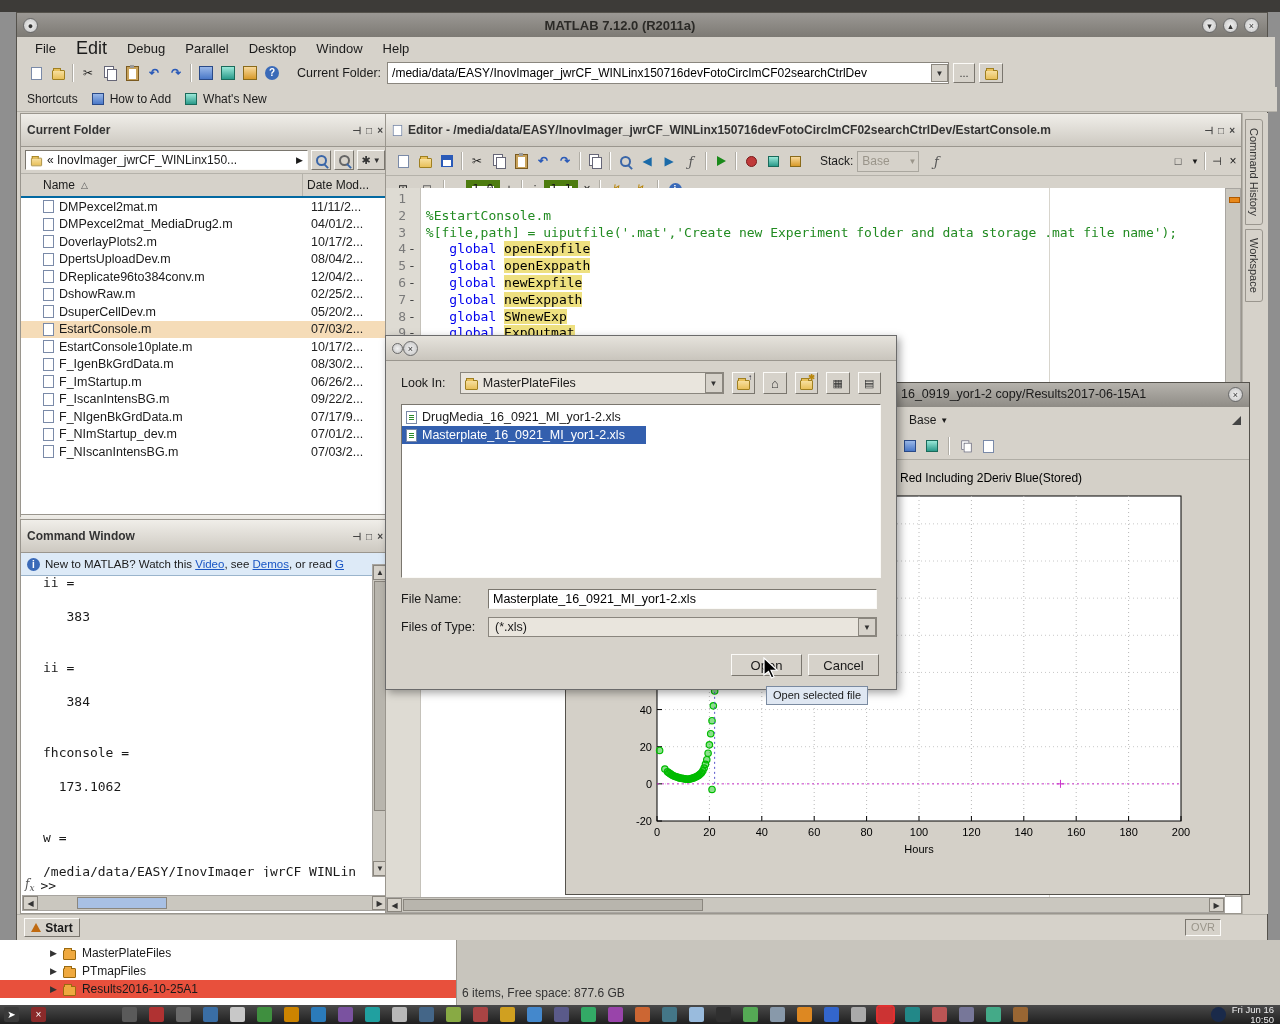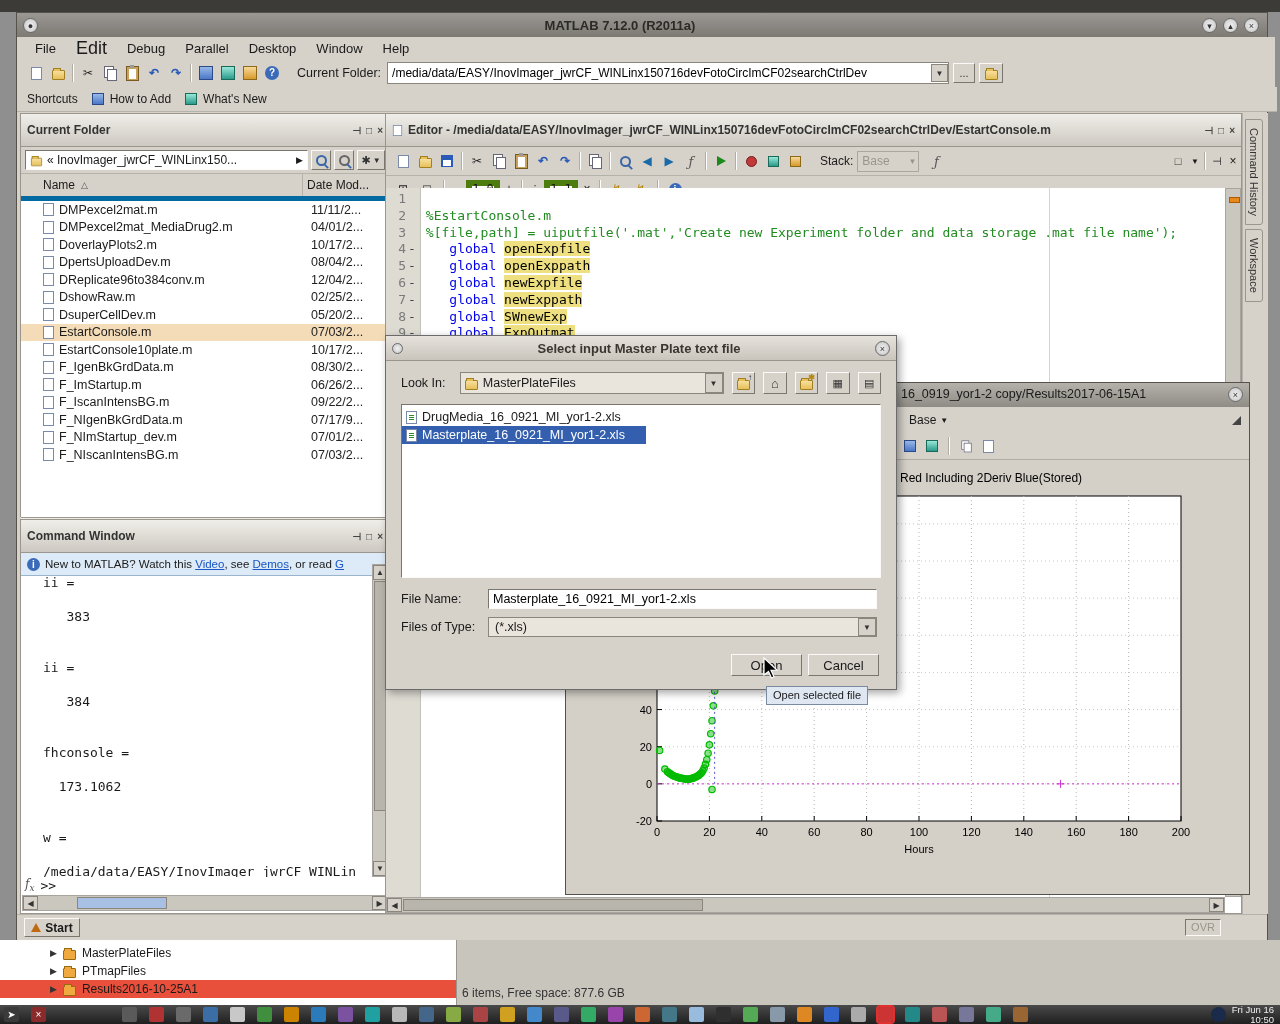--- a/index.html
+++ b/index.html
@@ -165,21 +165,21 @@
         <span class="mag"></span>
       </div>
     <div class="btn3d glyphbtn" style="width:20px;height:20px">
         <span class="mag" style="border-color:#666"></span>
       </div>
     <div class="btn3d glyphbtn" style="width:28px;height:20px;gap:2px">
         <span>✱</span>
         <span style="font-size:8px">▼</span>
       </div>
   </div>
-  <div class="flex" style="height:22px;background:#d6d2ca;border-bottom:5px solid #0369a1;font-size:12px">
+  <div class="flex" style="height:22px;background:#d6d2ca;border-bottom:2px solid #0369a1;font-size:12px">
     <div class="flex" style="flex:1;padding-left:22px;border-right:1px solid #b5b2aa;height:100%;gap:6px">
       <span>Name</span>
       <span style="font-size:9px;color:#555">△</span>
     </div>
     <div class="flex" style="width:82px;padding-left:4px;height:100%">
       <span>Date Mod...</span>
     </div>
   </div>
   <div id="cf-list" style="height:316px;overflow:hidden;background:#fff">
       <div class="cfrow">
@@ -599,21 +599,20 @@
       <polyline points="91,400.85714285714283 615,400.85714285714283" fill="none" stroke="#cc33cc" stroke-dasharray="2,3" stroke-width="1"></polyline>
       <line x1="490.48" y1="400.85714285714283" x2="498.48" y2="400.85714285714283" stroke="#cc33cc"></line>
       <line x1="494.48" y1="396.85714285714283" x2="494.48" y2="404.85714285714283" stroke="#cc33cc"></line>
       <polyline points="148.64,400.85714285714283 148.64,113" fill="none" stroke="#5555cc" stroke-dasharray="2,3" stroke-width="1"></polyline>
     </svg>
 </div>
 
 <div class="abs" style="left:385px;top:335px;width:512px;height:355px;background:#d6d2ca;border:1px solid #6b6b6b;box-shadow:3px 3px 8px rgba(0,0,0,.35);box-sizing:border-box;z-index:3">
   <div class="abs flex" style="left:0;top:0;right:0;height:24px;background:linear-gradient(#e6e3dc,#c9c5bd);border-bottom:1px solid #9a968e">
     <span class="circlebtn" style="margin-left:6px;width:11px;height:11px;line-height:11px"></span>
-    <span style="flex:1;text-align:center;font-weight:bold;font-size:13px;color:#3a3630">Select input Master Plate text file</span>
     <div class="circlebtn" style="margin-right:6px">×</div>
   </div>
 
   <div class="abs flex" style="left:15px;top:36px;right:15px;height:22px;gap:8px">
     <span style="font-size:12.5px;width:52px">Look In:</span>
     <div class="flex" style="width:270px;height:22px;background:#e9e5dd;border:1px solid #8a867e;padding-left:4px;gap:5px;box-sizing:border-box">
       <span class="ifo"></span>
       <span style="font-size:12.5px">MasterPlateFiles</span>
       <div class="arrowbox" style="margin-left:auto;width:18px;height:20px">▼</div>
     </div>

